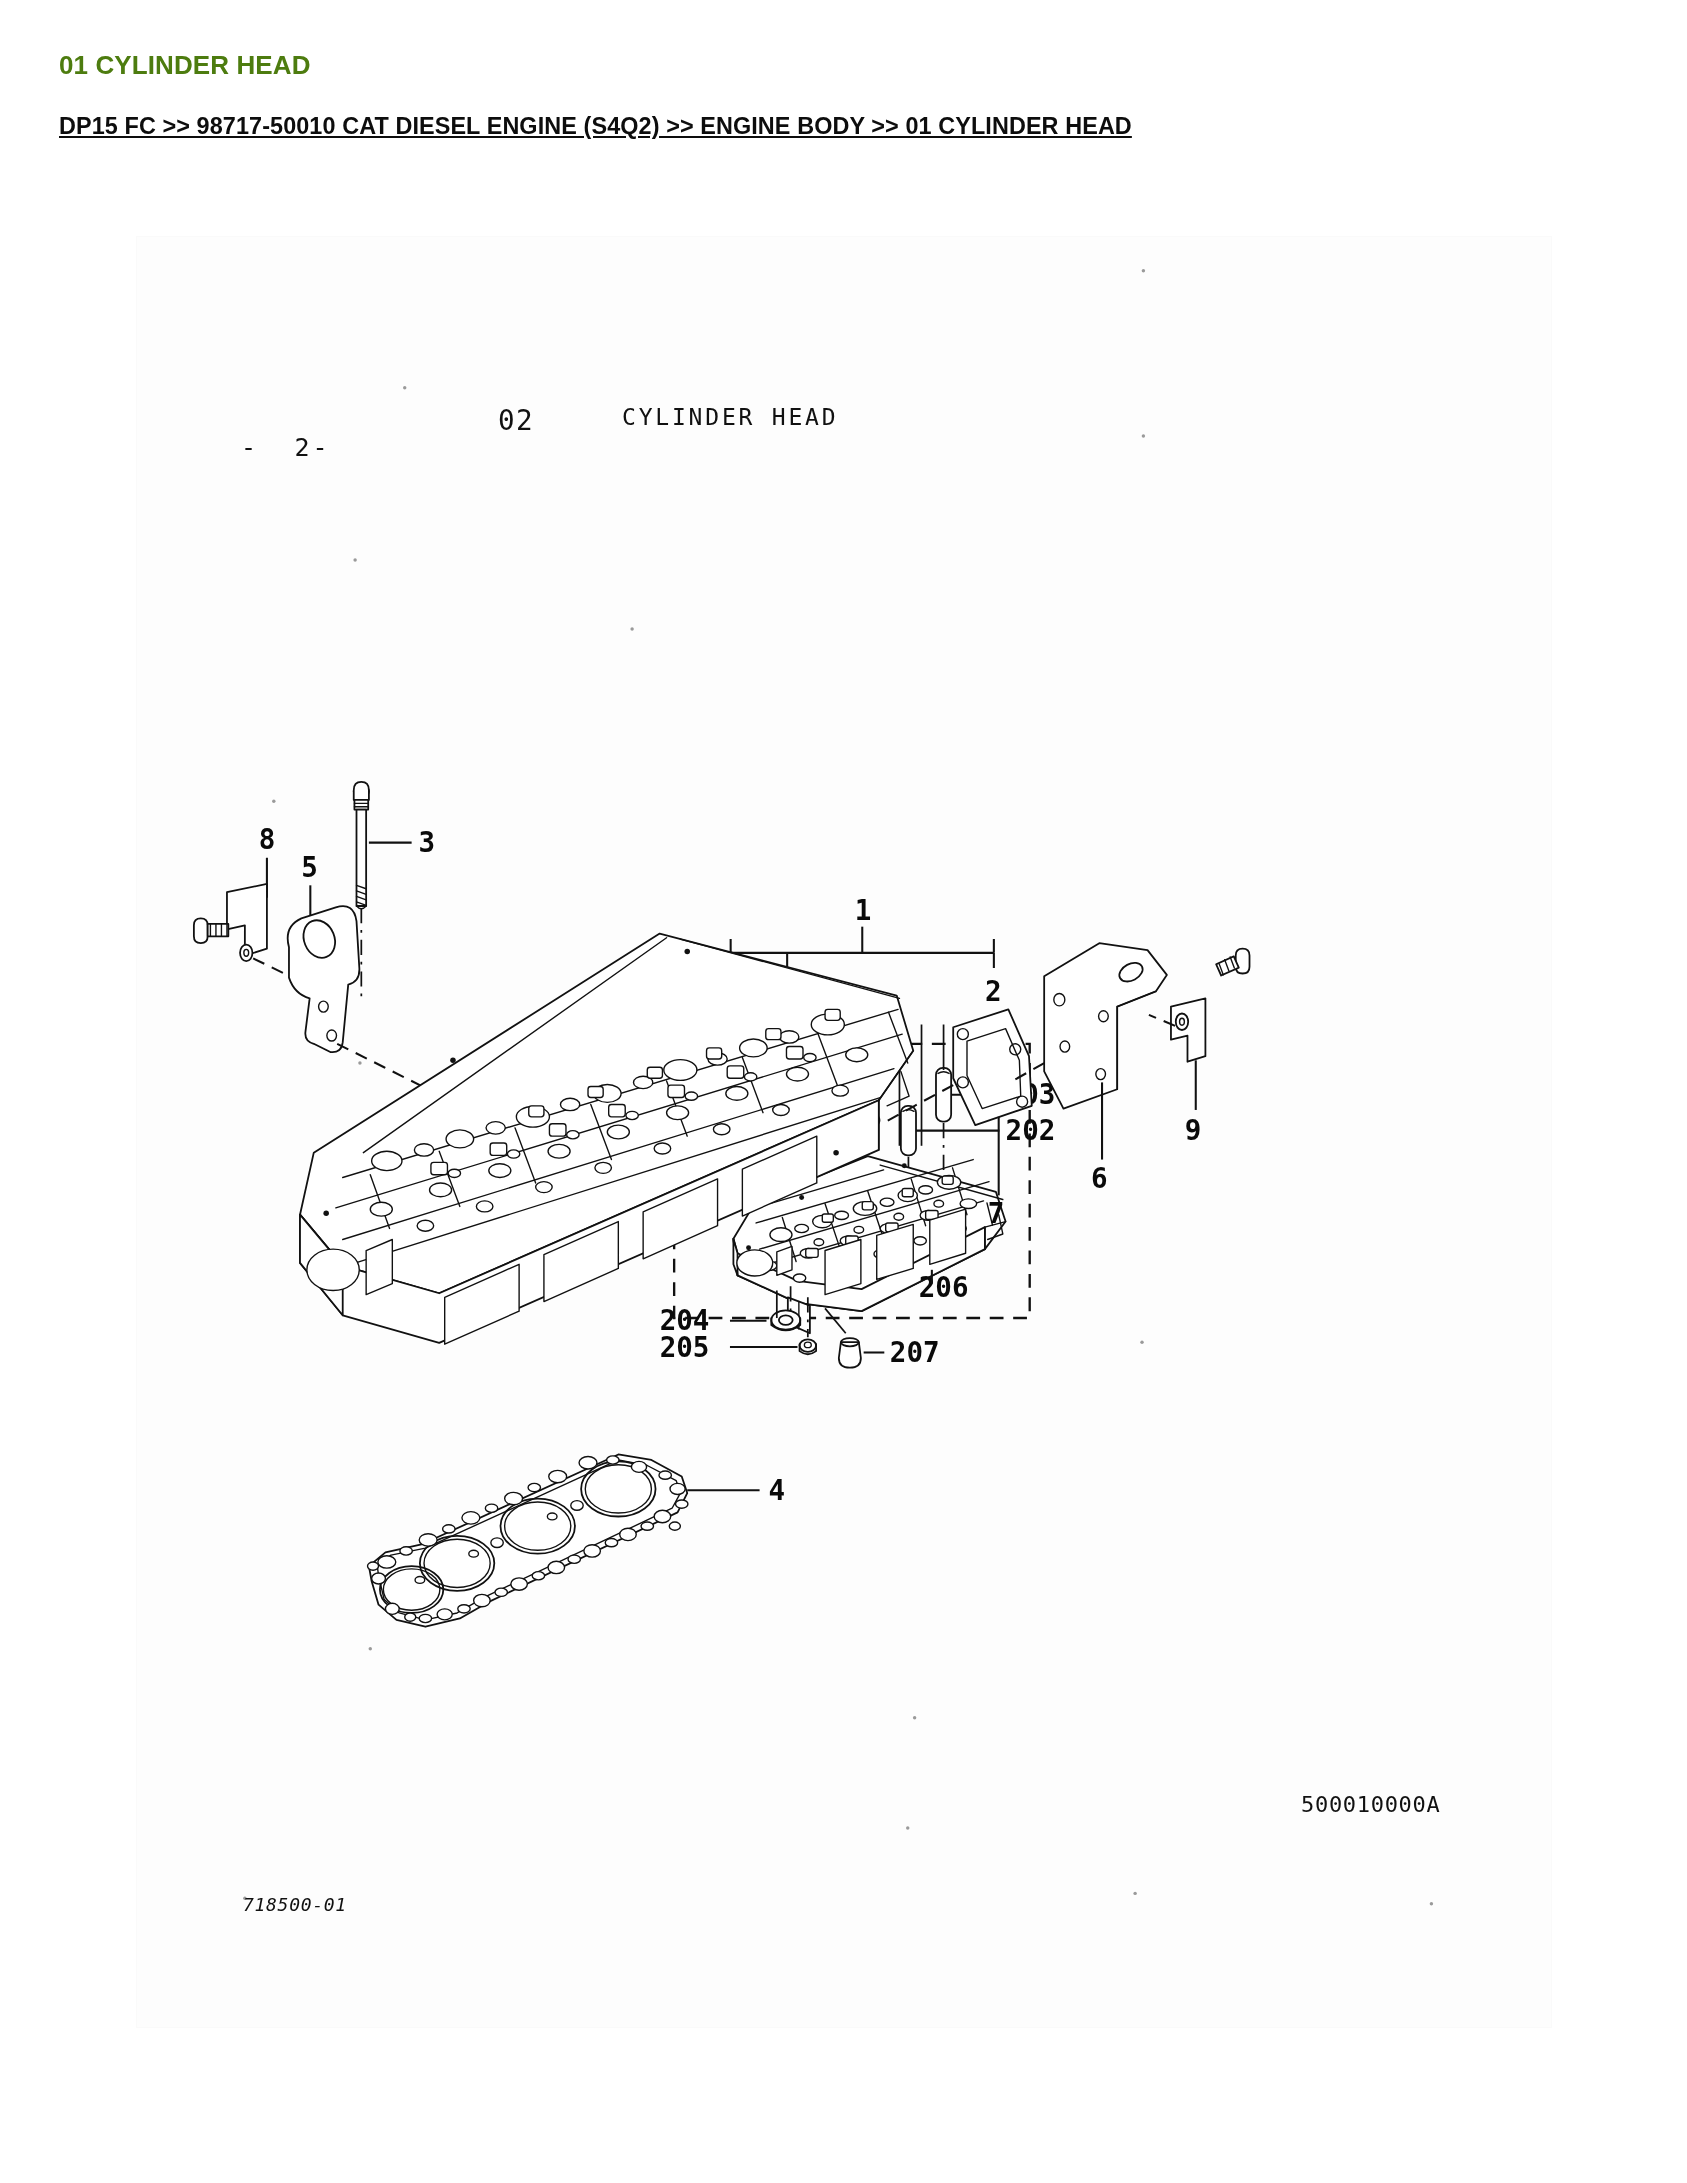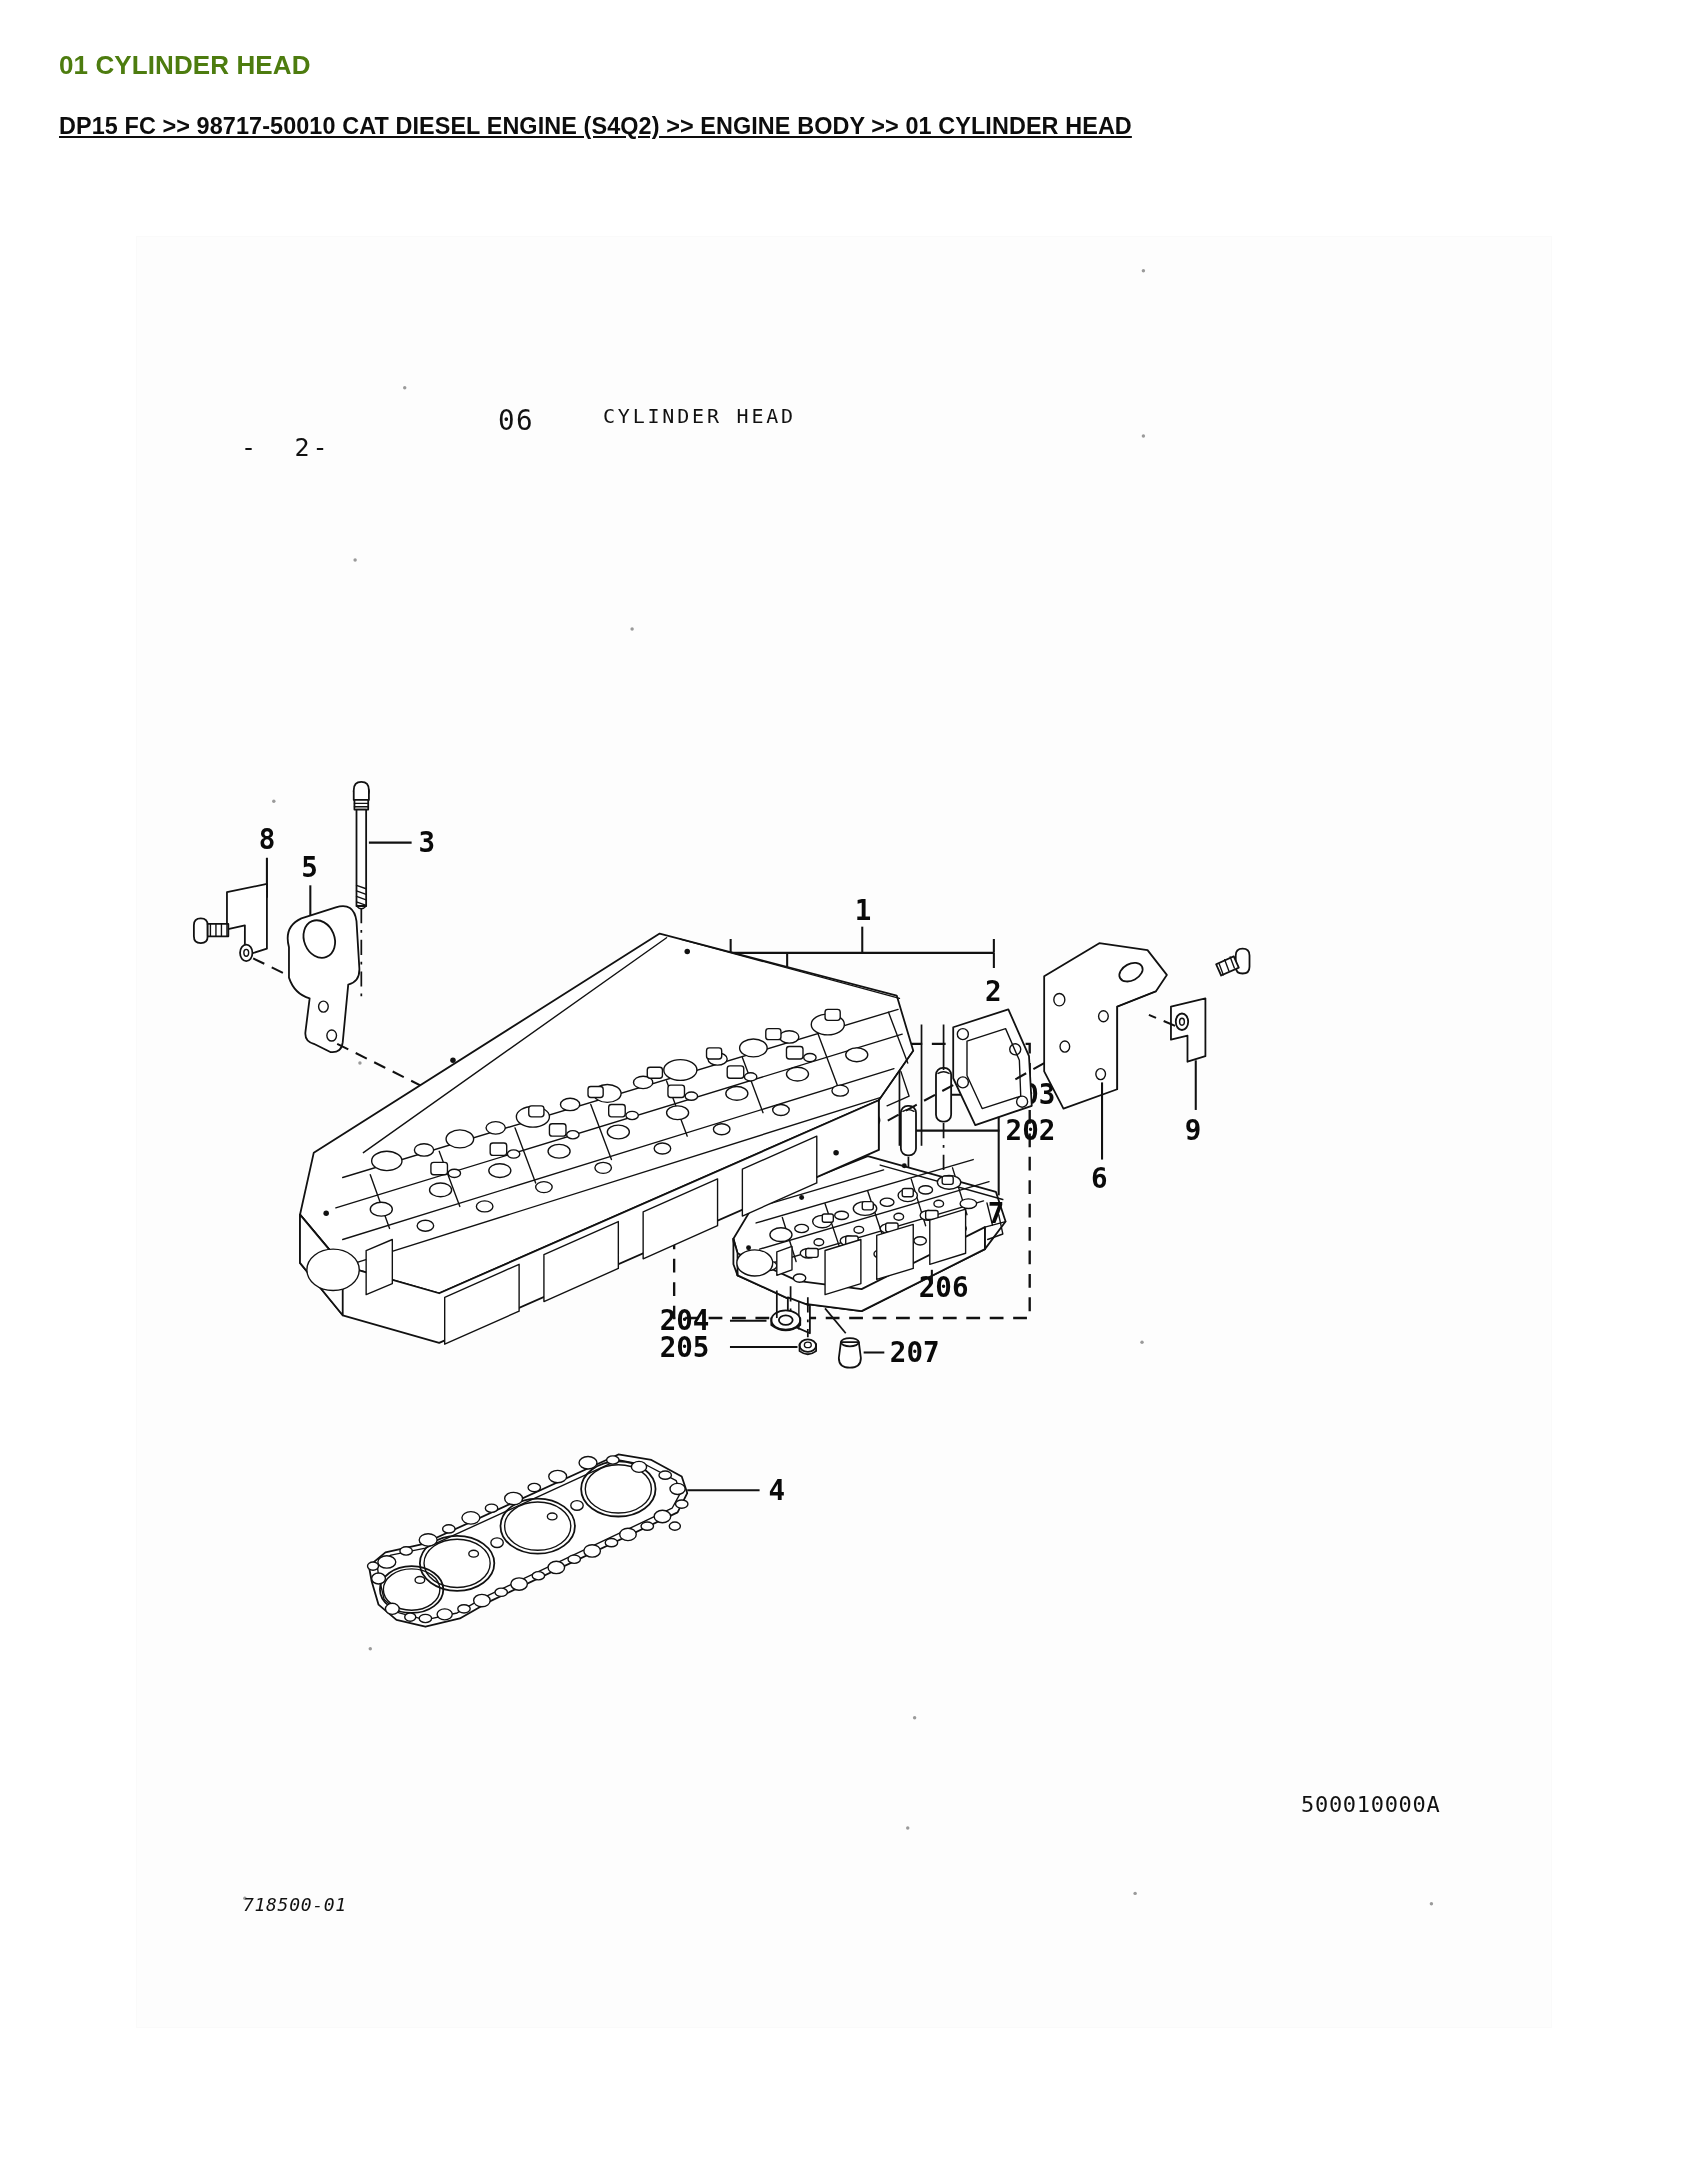--- a/index.html
+++ b/index.html
@@ -68,23 +68,23 @@
   }
   #plate-code {
     position: absolute;
     left: 498px;
     top: 404px;
     font-size: 27.6px;
     letter-spacing: 1.4px;
   }
   #plate-name {
     position: absolute;
-    left: 603px;
+    left: 622px;
     top: 404px;
-    font-size: 20px;
+    font-size: 23px;
     letter-spacing: 2.8px;
   }
   #page-marker {
     position: absolute;
     left: 241px;
     top: 433px;
     font-size: 25px;
     letter-spacing: 2.8px;
   }
   #footer-left {
@@ -671,21 +671,21 @@
       <ellipse cx="398" cy="2004" rx="8" ry="6"></ellipse>
       <ellipse cx="782" cy="1872" rx="8" ry="6"></ellipse>
     </g>
   </g>
   <path class="lead" d="M 800 1820 L 905 1820"></path>
   <text class="callout-text" x="918" y="1834">4</text>
 
 </svg>
 </div>
 
-<div id="plate-code" class="mono">06</div>
+<div id="plate-code" class="mono">02</div>
 
 <div id="plate-name" class="mono">CYLINDER HEAD</div>
 
 <div id="page-marker" class="mono">-  2-</div>
 
 <div id="footer-left" class="mono">718500-01</div>
 
 <div id="footer-right" class="mono">500010000A</div>
 
 

